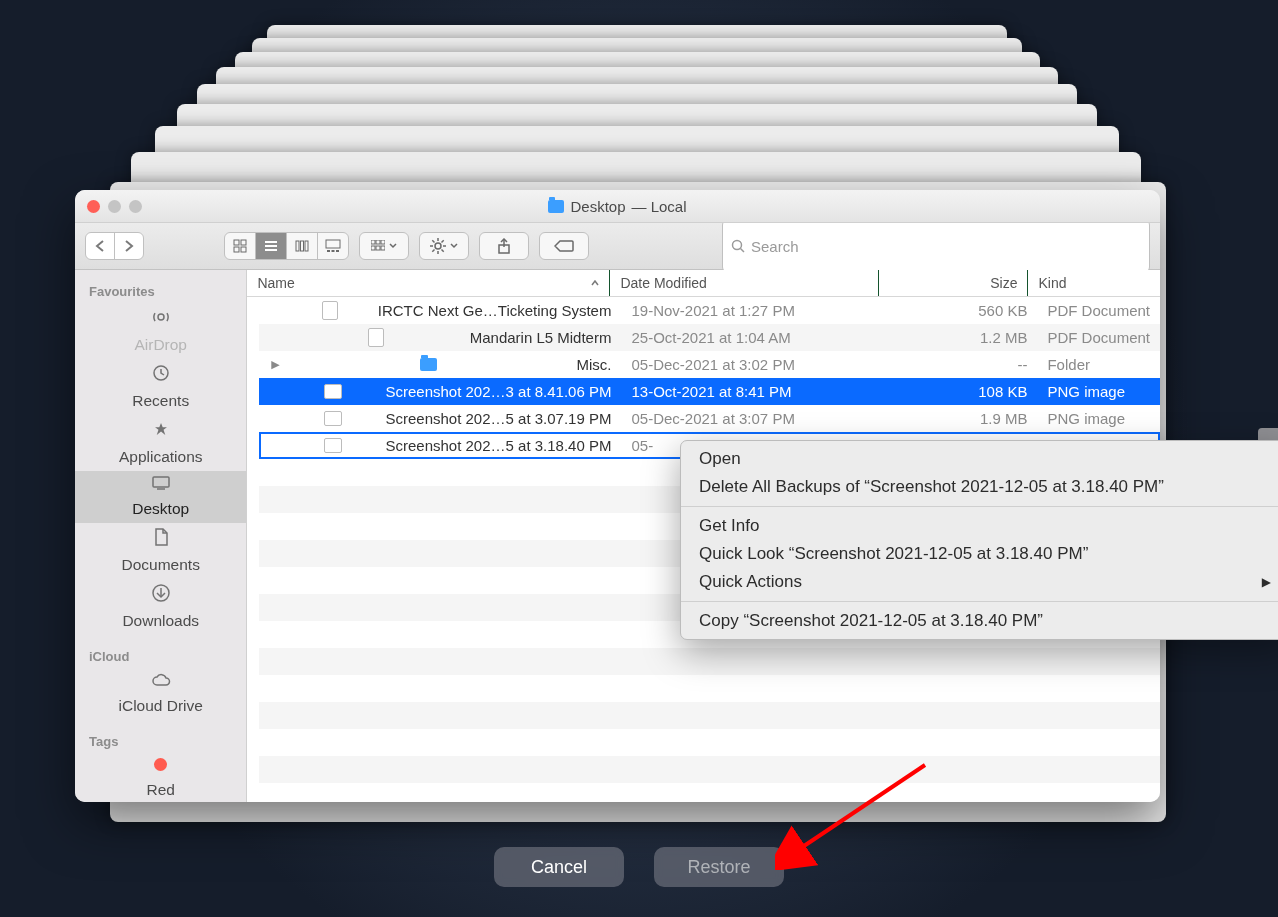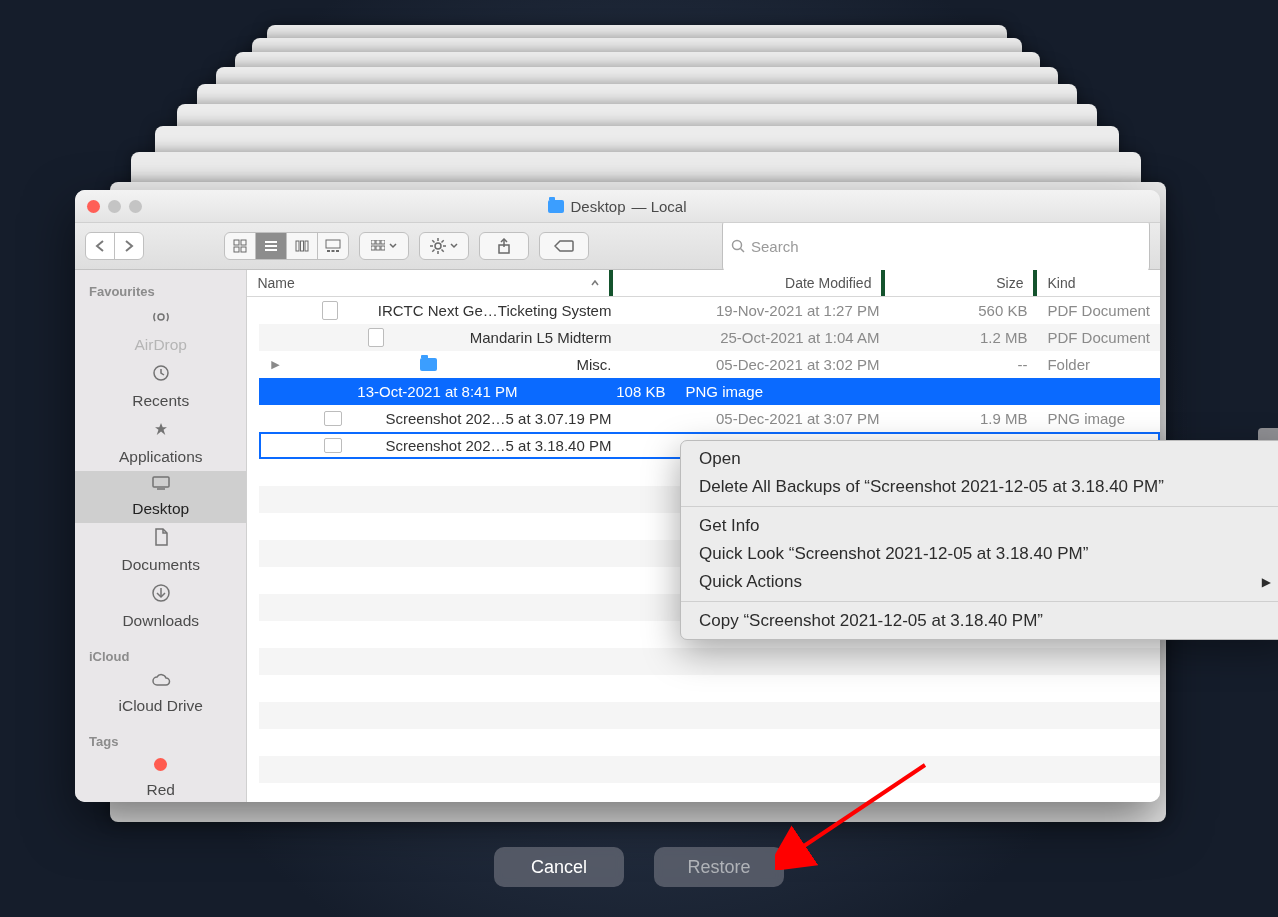--- a/index.html
+++ b/index.html
@@ -119,23 +119,23 @@
   .side-icon { width:20px; display:flex; justify-content:center; color:#737373; font-size:16px; }
   .tag-dot { width:13px; height:13px; border-radius:50%; }
 
   
   .content { flex:1; display:flex; flex-direction:column; background:#fff; position:relative; }
   .col-headers {
     display:flex; height:26px; border-bottom:1px solid #d7d7d7;
     font-size:14px; color:#555; align-items:center;
     background:#fff;
   }
-  .col-headers > div { padding:0 10px; display:flex; align-items:center; height:100%; border-right:4px solid #14532d; }
+  .col-headers > div { padding:0 10px; display:flex; align-items:center; height:100%; border-right:1px solid #14532d; }
   .c-name { flex: 0 0 342px; justify-content:space-between; }
-  .c-date { flex: 0 0 248px; justify-content: flex-end; }
+  .c-date { flex: 0 0 248px; }
   .c-size { flex: 0 0 128px; justify-content:flex-end; }
   .c-kind { flex: 1; border-right:none !important; }
 
   .rows { flex:1; overflow:hidden; position:relative;margin-left:12px; }
   .row {
     display:flex; height:27px; font-size:15px; align-items:center;
   }
   .rows .row:nth-child(odd) { background:#fff; }
   .rows .row:nth-child(even) { background:#f5f5f5; }
   .row.selected { background:#0a6aff !important; color:#fff; }
@@ -489,20 +489,25 @@
             <div class="cell c-name">
               <span class="disclosure">▶</span>
               <span class="file-ic folder"></span>
               <span>Misc.</span>
             </div>
             <div class="cell c-date">05-Dec-2021 at 3:02 PM</div>
             <div class="cell c-size">--</div>
             <div class="cell c-kind">Folder</div>
           </div>
           <div class="row selected">
+            <div class="cell c-name">
+              <span class="disclosure"></span>
+              <span class="file-ic png"></span>
+              <span>Screenshot 202…3 at 8.41.06 PM</span>
+            </div>
             <div class="cell c-date">13-Oct-2021 at 8:41 PM</div>
             <div class="cell c-size">108 KB</div>
             <div class="cell c-kind">PNG image</div>
           </div>
           <div class="row">
             <div class="cell c-name">
               <span class="disclosure"></span>
               <span class="file-ic png"></span>
               <span>Screenshot 202…5 at 3.07.19 PM</span>
             </div>

